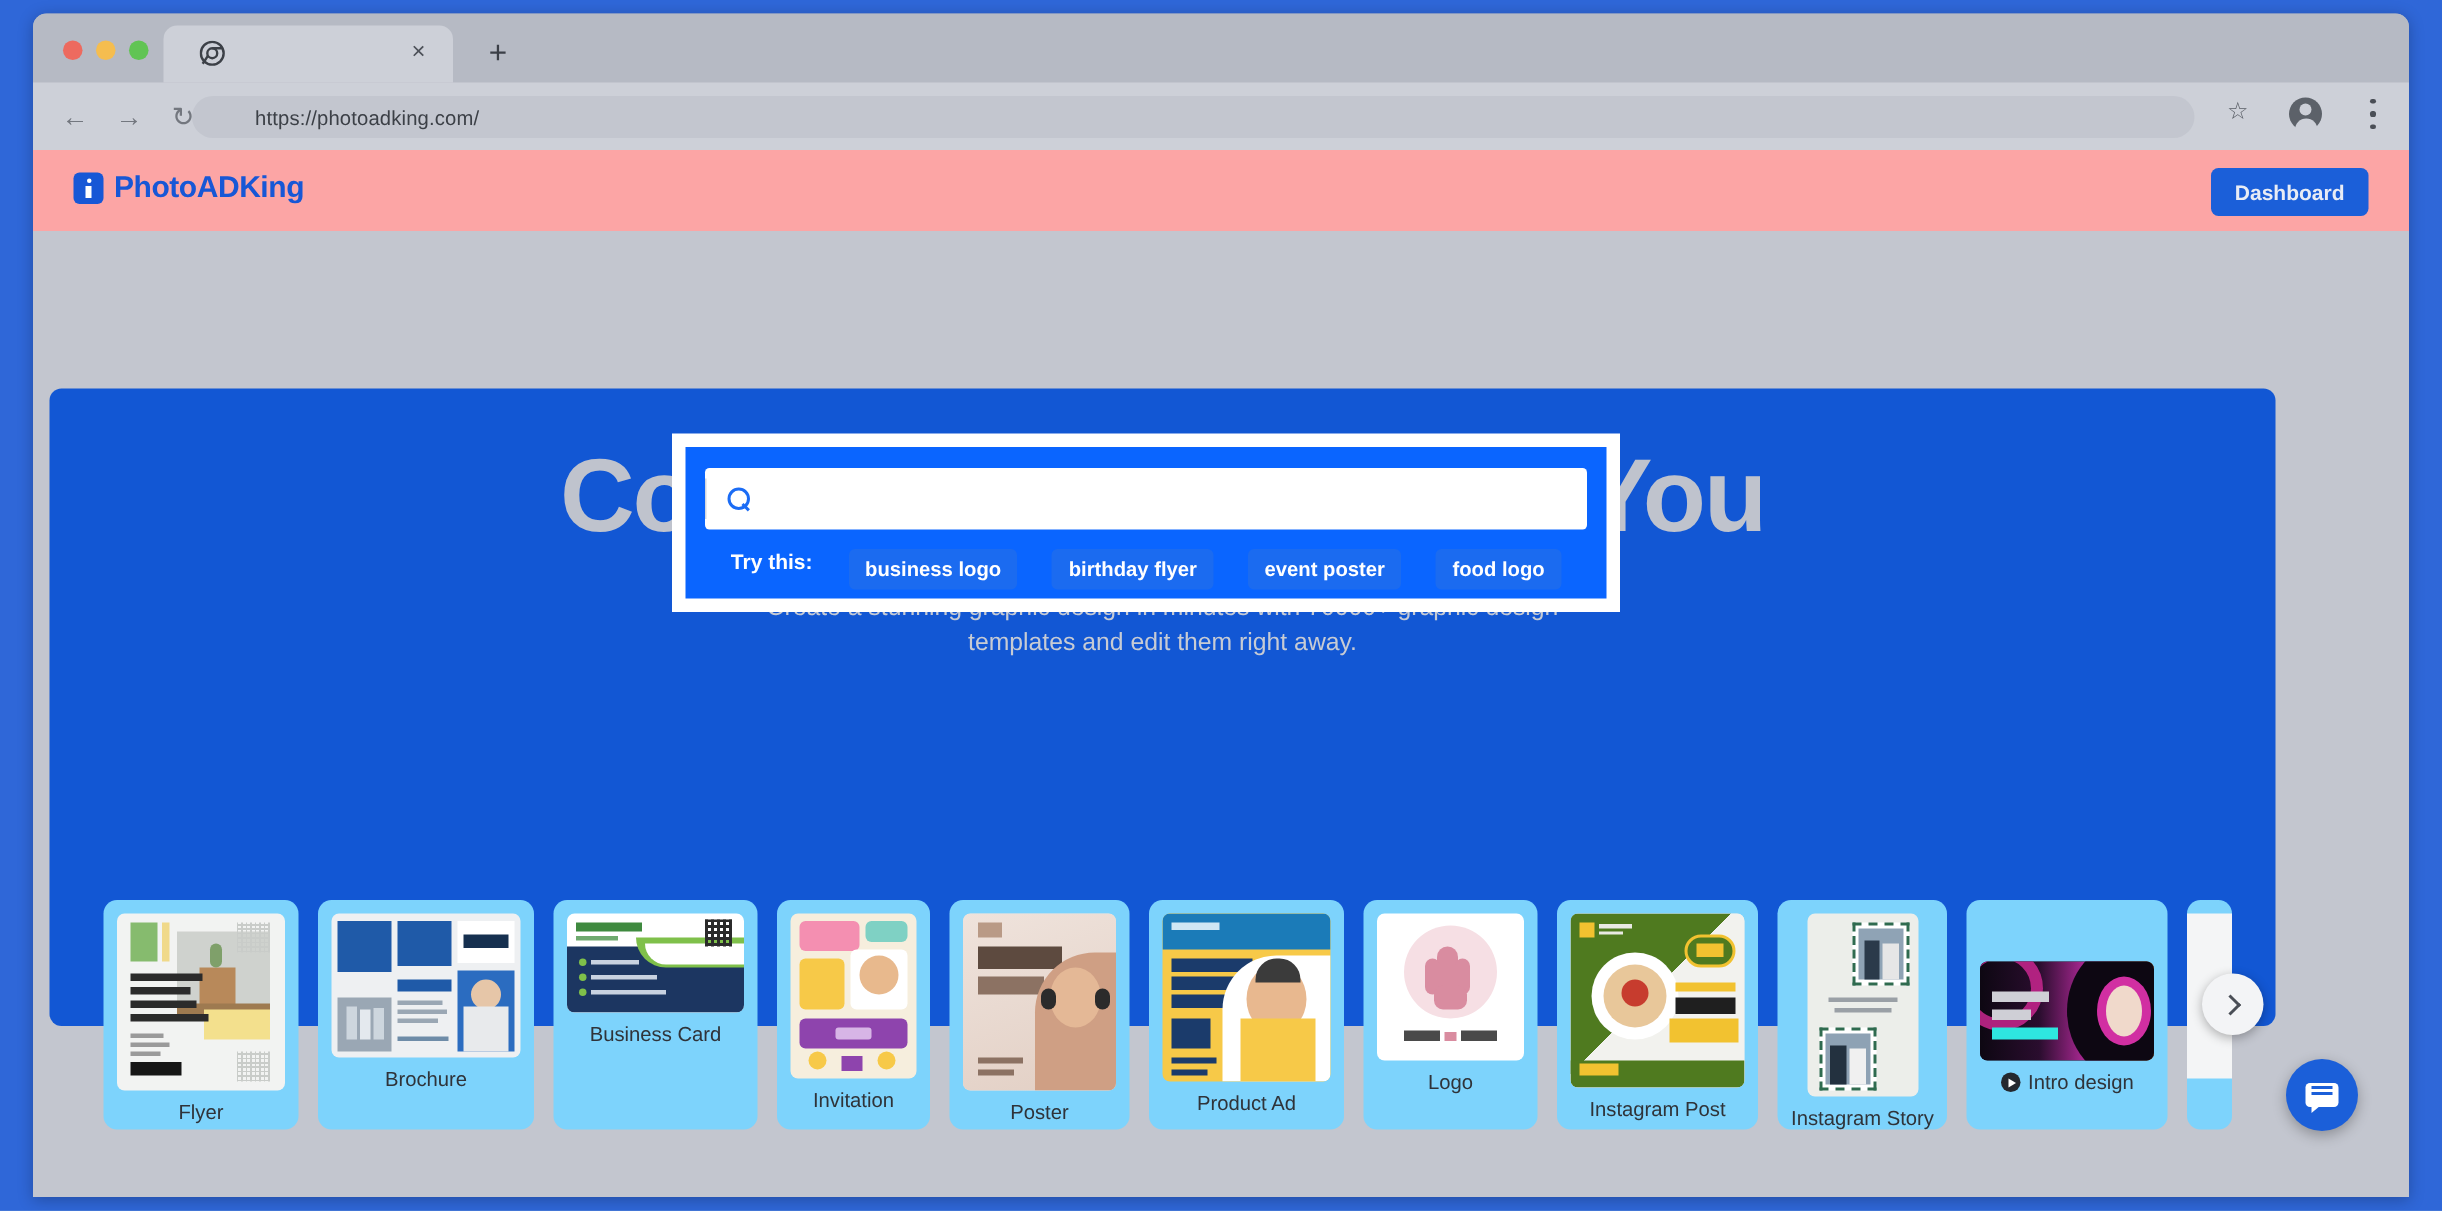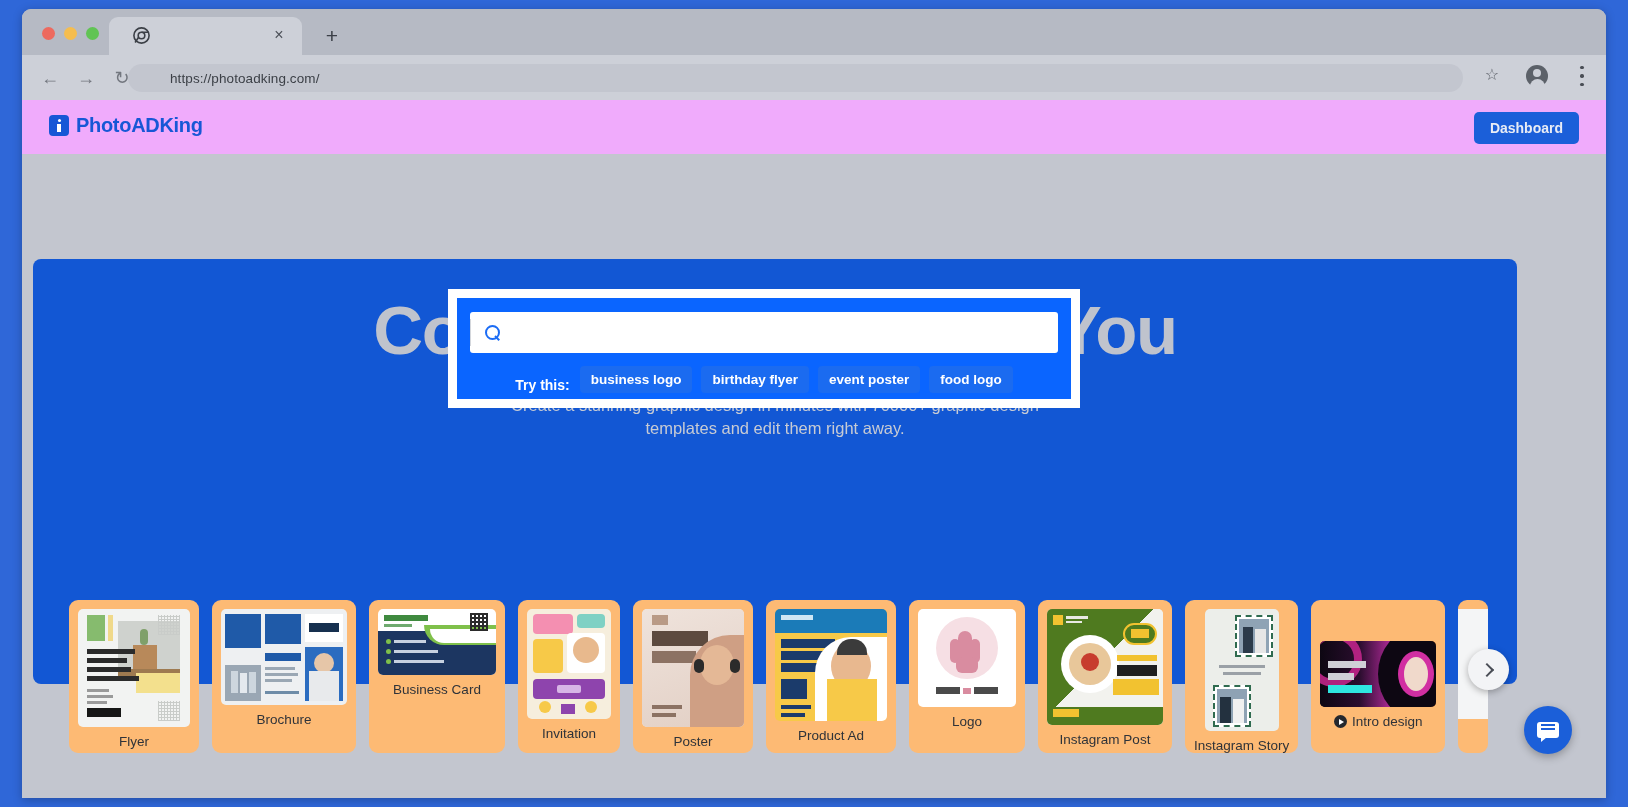--- a/index.html
+++ b/index.html
@@ -96,21 +96,21 @@
   }
   .kebab i { width: 3.4px; height: 3.4px; border-radius: 50%; background: #4a4e56; display:block; }
 
   
   .viewport {
     position: relative; height: 698px; background: #c3c6cf; overflow: hidden;
   }
 
   
   .site-header {
-    position: relative; height: 54px; background: #f0abfc;
+    position: relative; height: 54px; background: #fca5a5;
     display: flex; align-items: center;
   }
   .logo { position: absolute; left: 27px; top: 14px; display: flex; align-items: center; gap: 7px; }
   .logo-mark {
     width: 20px; height: 21px; border-radius: 4px; background: #1757d6;
     position: relative;
   }
   .logo-mark::before {
     content: ""; position: absolute; left: 8.5px; top: 4px;
     width: 3px; height: 3px; border-radius: 50%; background: #fff;
@@ -171,37 +171,37 @@
   .mag::before {
     content:""; position:absolute; left:0; top:0;
     width:11px; height:11px; border:2px solid #1b6cf5; border-radius:50%;
   }
   .mag::after {
     content:""; position:absolute; left:10px; top:10px;
     width:6px; height:2px; background:#1b6cf5; transform: rotate(45deg);
     transform-origin: left center;
   }
   .try-row {
-    margin-top: 13px; display: flex; align-items: flex-end;
-    justify-content: center; gap: 9px;
+    margin-top: 13px; display: flex; align-items: flex-start;
+    justify-content: center; gap: 23px;
   }
   .try-label { font-size: 14px; font-weight: 700; color: #fff; margin-right: 1px; }
   .chip {
     background: #1b6bf0; color: #fff; font-size: 13.5px; font-weight: 700;
     padding: 6px 11px; border-radius: 4px;
   }
 
   
   .cards {
     position: absolute; left: 47px; top: 500px;
     width: 1460px; height: 160px;
     display: flex; gap: 13px; align-items: flex-start;
   }
   .card {
-    background: #fdba74; border-radius: 9px;
+    background: #7dd3fc; border-radius: 9px;
     padding: 9px 9px 0 9px;
     flex: 0 0 auto;
     display: flex; flex-direction: column; align-items: center;
     height: 153px;
   }
   .thumb {
     border-radius: 5px; overflow: hidden; position: relative;
     background: #eceef1;
   }
   .card-label {

